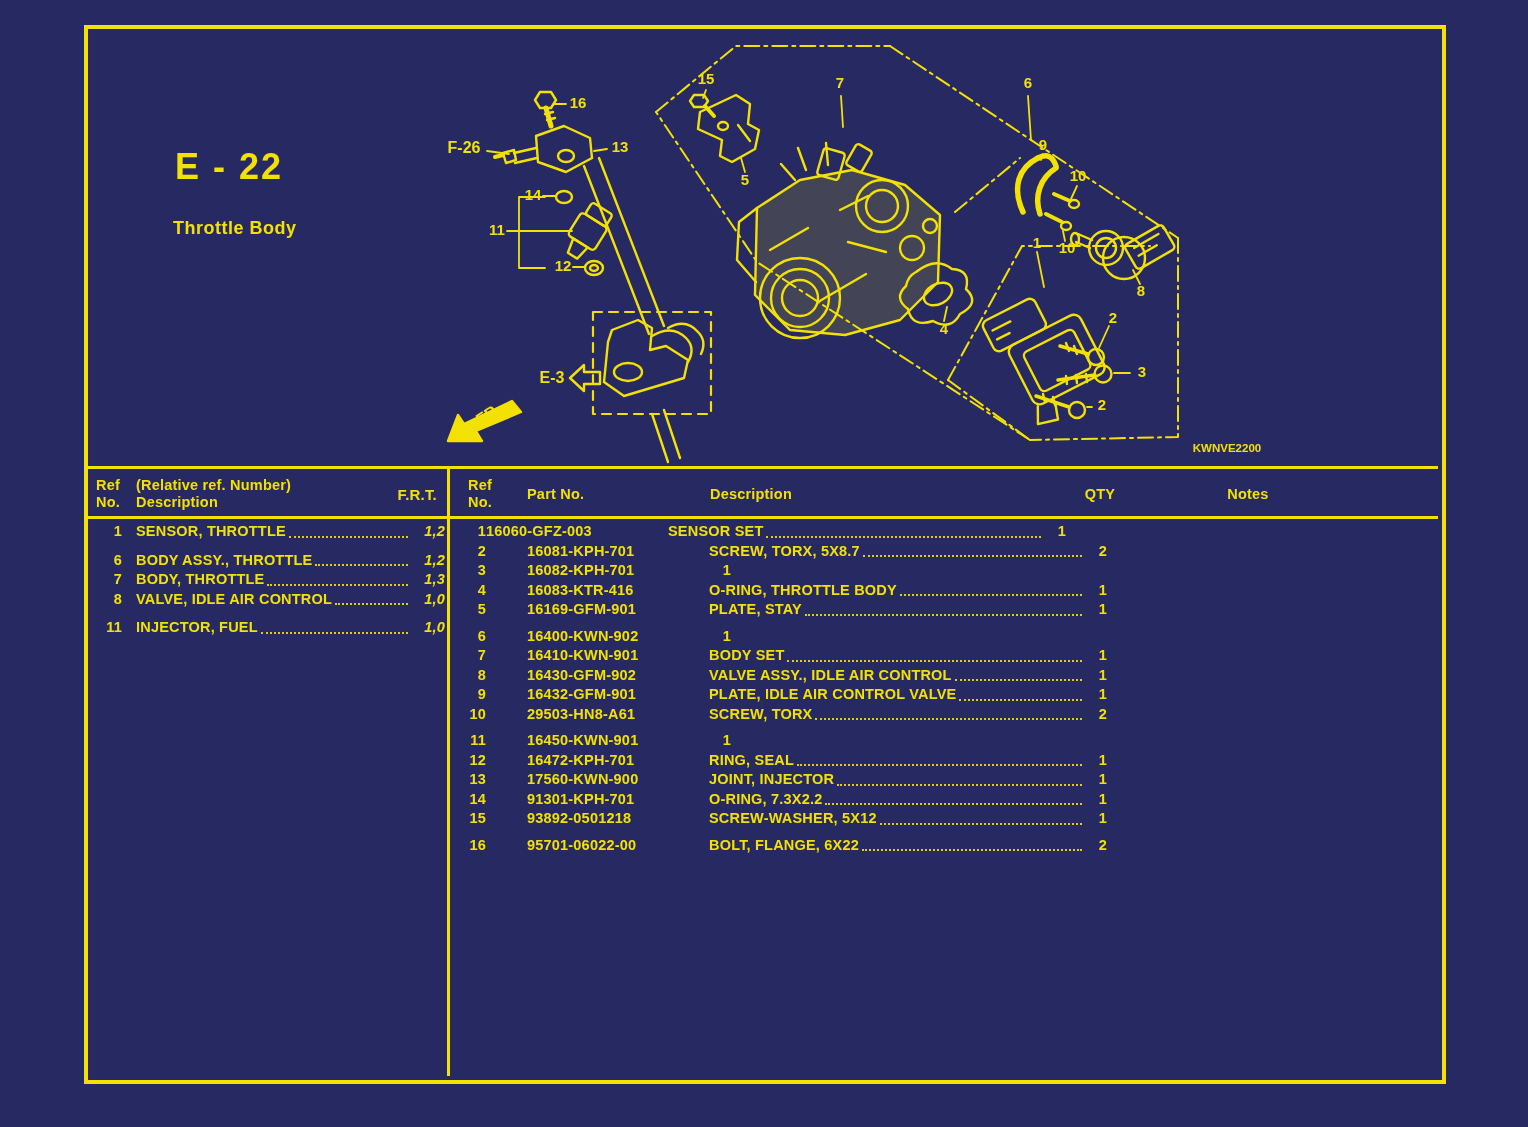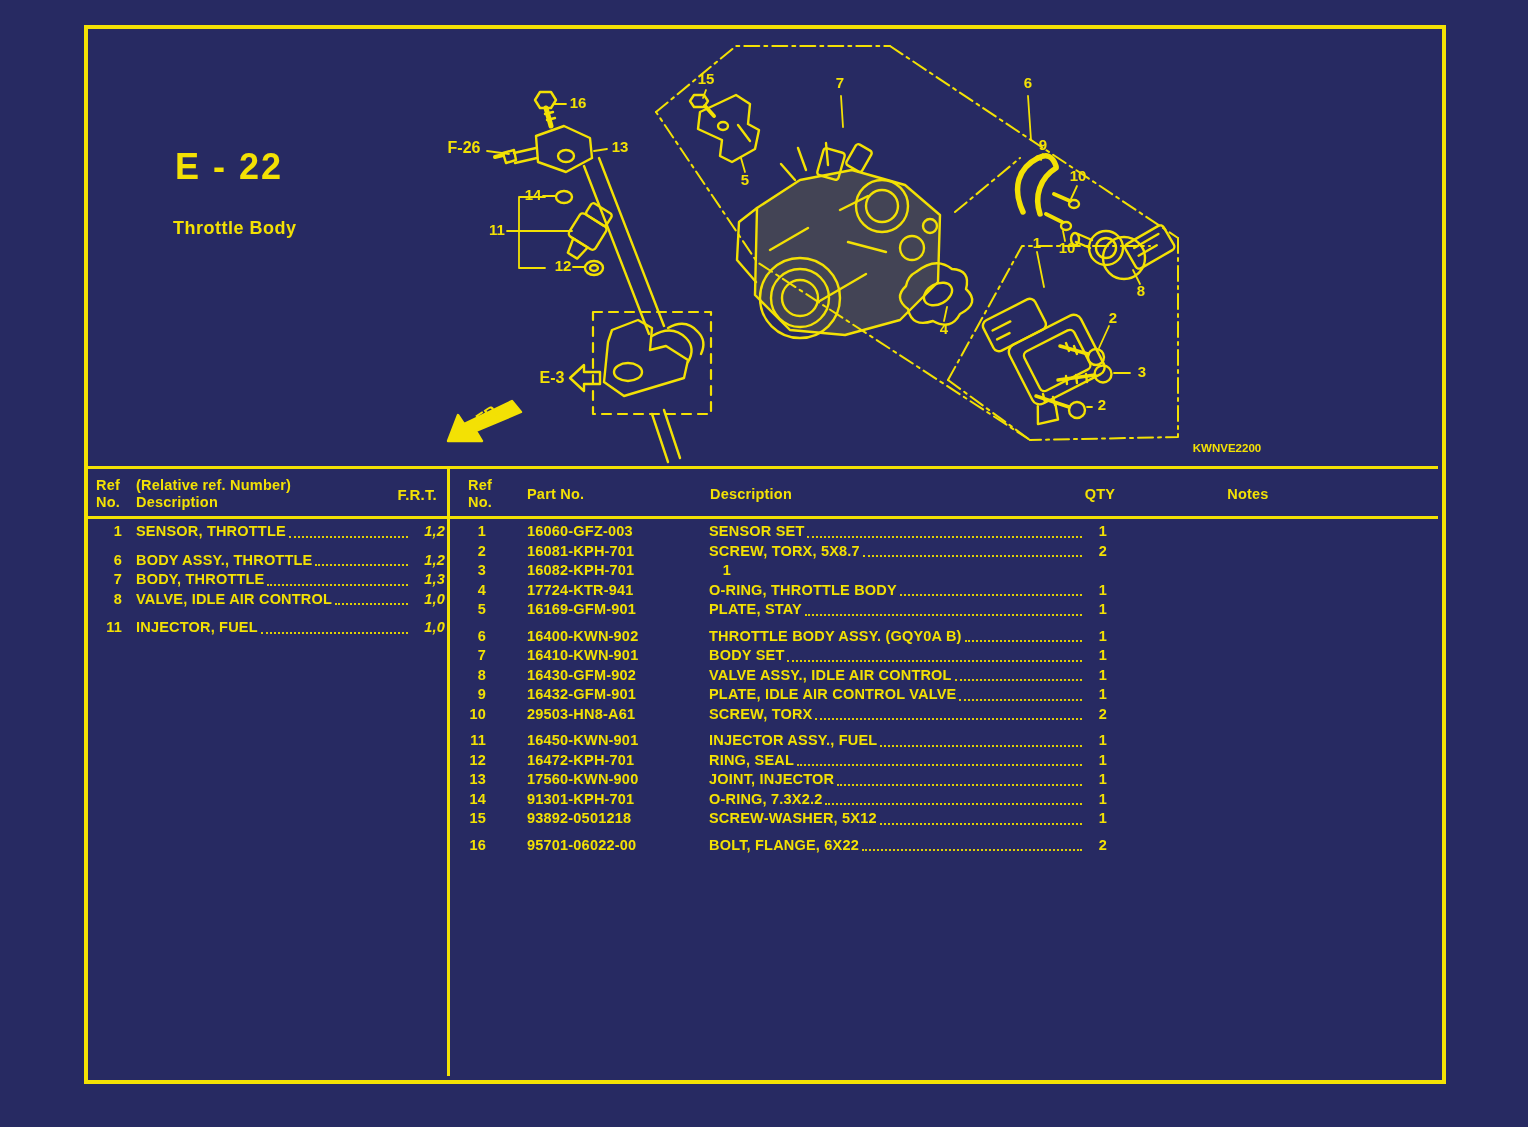--- a/index.html
+++ b/index.html
@@ -285,21 +285,21 @@
         <div class="desc-wrap" style="flex:1;margin-left:14px">
           <span>INJECTOR, FUEL</span>
           <span class="dots"></span>
         </div>
         <div class="c-frt">1,0</div>
       </div>
     </div>
   <div class="tbl" id="right-rows" style="left:450px;top:522px;width:985px;">
       <div class="trow">
         <div class="c-ref" style="width:36px">1</div>
-        <div style="width:182px;margin-left:41px">16060-GFZ-003</div>
+        <div style="width:182px;">16060-GFZ-003</div>
         <div class="desc-wrap" style="width:376px">
           <span>SENSOR SET</span>
           <span class="dots"></span>
         </div>
         <div class="c-qty">1</div>
       </div>
       <div class="trow">
         <div class="c-ref" style="width:36px">2</div>
         <div style="width:182px;margin-left:41px">16081-KPH-701</div>
         <div class="desc-wrap" style="width:376px">
@@ -308,43 +308,39 @@
         </div>
         <div class="c-qty">2</div>
       </div>
       <div class="trow">
         <div class="c-ref" style="width:36px">3</div>
         <div style="width:182px;margin-left:41px">16082-KPH-701</div>
         <div class="c-qty">1</div>
       </div>
       <div class="trow">
         <div class="c-ref" style="width:36px">4</div>
-        <div style="width:182px;margin-left:41px">17724-KTR-941</div>
+        <div style="width:182px;margin-left:41px">16083-KTR-416</div>
         <div class="desc-wrap" style="width:376px">
           <span>O-RING, THROTTLE BODY</span>
           <span class="dots"></span>
         </div>
         <div class="c-qty">1</div>
       </div>
       <div class="trow">
         <div class="c-ref" style="width:36px">5</div>
         <div style="width:182px;margin-left:41px">16169-GFM-901</div>
         <div class="desc-wrap" style="width:376px">
           <span>PLATE, STAY</span>
           <span class="dots"></span>
         </div>
         <div class="c-qty">1</div>
       </div>
       <div class="trow gap-right">
         <div class="c-ref" style="width:36px">6</div>
         <div style="width:182px;margin-left:41px">16400-KWN-902</div>
-        <div class="desc-wrap" style="width:376px">
-          <span>THROTTLE BODY ASSY. (GQY0A B)</span>
-          <span class="dots"></span>
-        </div>
         <div class="c-qty">1</div>
       </div>
       <div class="trow">
         <div class="c-ref" style="width:36px">7</div>
         <div style="width:182px;margin-left:41px">16410-KWN-901</div>
         <div class="desc-wrap" style="width:376px">
           <span>BODY SET</span>
           <span class="dots"></span>
         </div>
         <div class="c-qty">1</div>
@@ -372,24 +368,20 @@
         <div style="width:182px;margin-left:41px">29503-HN8-A61</div>
         <div class="desc-wrap" style="width:376px">
           <span>SCREW, TORX</span>
           <span class="dots"></span>
         </div>
         <div class="c-qty">2</div>
       </div>
       <div class="trow gap-right">
         <div class="c-ref" style="width:36px">11</div>
         <div style="width:182px;margin-left:41px">16450-KWN-901</div>
-        <div class="desc-wrap" style="width:376px">
-          <span>INJECTOR ASSY., FUEL</span>
-          <span class="dots"></span>
-        </div>
         <div class="c-qty">1</div>
       </div>
       <div class="trow">
         <div class="c-ref" style="width:36px">12</div>
         <div style="width:182px;margin-left:41px">16472-KPH-701</div>
         <div class="desc-wrap" style="width:376px">
           <span>RING, SEAL</span>
           <span class="dots"></span>
         </div>
         <div class="c-qty">1</div>

